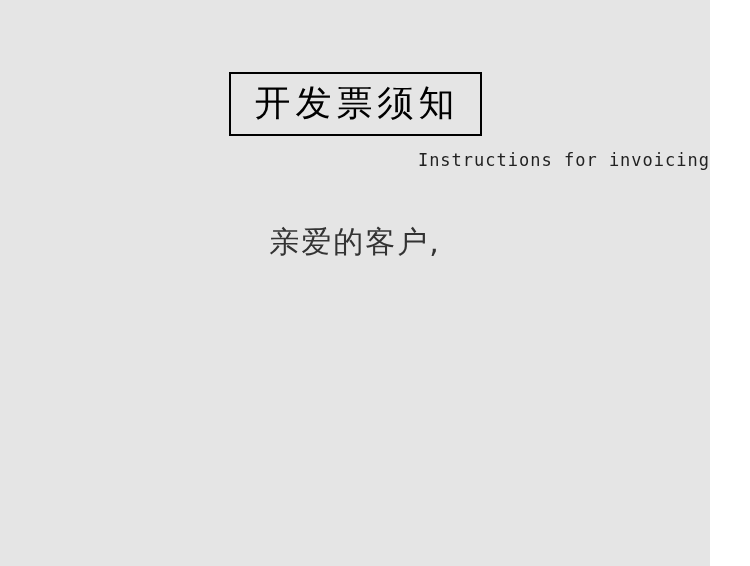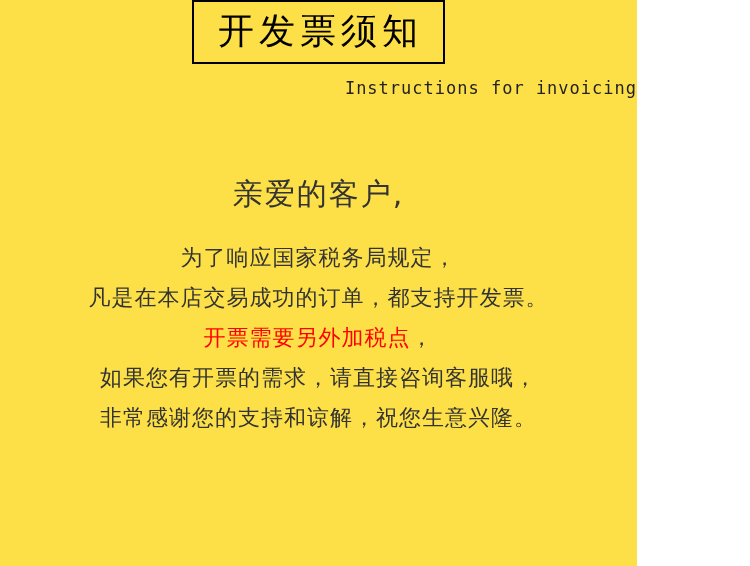--- a/index.html
+++ b/index.html
@@ -8,25 +8,26 @@
     background: #ffffff;
   }
   body {
     width: 750px;
     height: 566px;
     overflow: hidden;
     font-family: "DejaVu Sans", sans-serif;
     -webkit-font-smoothing: antialiased;
   }
   .page {
-    width: 637px;
+    width: 710px;
     height: 566px;
     text-align: center;
     box-sizing: border-box;
-    background: #fde047;
+    padding-top: 72px;
+    background: #e5e5e5;
   }
   .title-box {
     display: inline-block;
     border: 2px solid #000000;
     padding: 9px 20px 11px 24px;
     font-size: 36px;
     line-height: 40px;
     letter-spacing: 5px;
     color: #000000;
     font-weight: 500;
@@ -34,21 +35,21 @@
   .subtitle {
     margin-top: 14px;
     font-family: "DejaVu Sans Mono", "Liberation Mono", monospace;
     font-size: 17px;
     line-height: 20px;
     letter-spacing: 1px;
     color: #222222;
     text-align: right;
   }
   .greeting {
-    margin-top: 78px;
+    margin-top: 54px;
     font-size: 30px;
     line-height: 36px;
     letter-spacing: 2px;
     color: #333333;
   }
   .body-lines {
     margin-top: 26px;
   }
   .line {
     font-size: 22px;
@@ -69,29 +70,14 @@
 <div class="page">
 
   <div class="title-box">
     <span>开发票须知</span>
   </div>
 
   <div class="subtitle">Instructions for invoicing</div>
 
   <div class="greeting">亲爱的客户,</div>
 
-  <div class="body-lines">
-
-    <div class="line">为了响应国家税务局规定，</div>
-
-    <div class="line">凡是在本店交易成功的订单，都支持开发票。</div>
-
-    <div class="line">
-      <span class="red">开票需要另外加税点</span><span class="black">，</span>
-    </div>
-
-    <div class="line">如果您有开票的需求，请直接咨询客服哦，</div>
-
-    <div class="line">非常感谢您的支持和谅解，祝您生意兴隆。</div>
-
-  </div>
 
 </div>
 
 </body></html>

